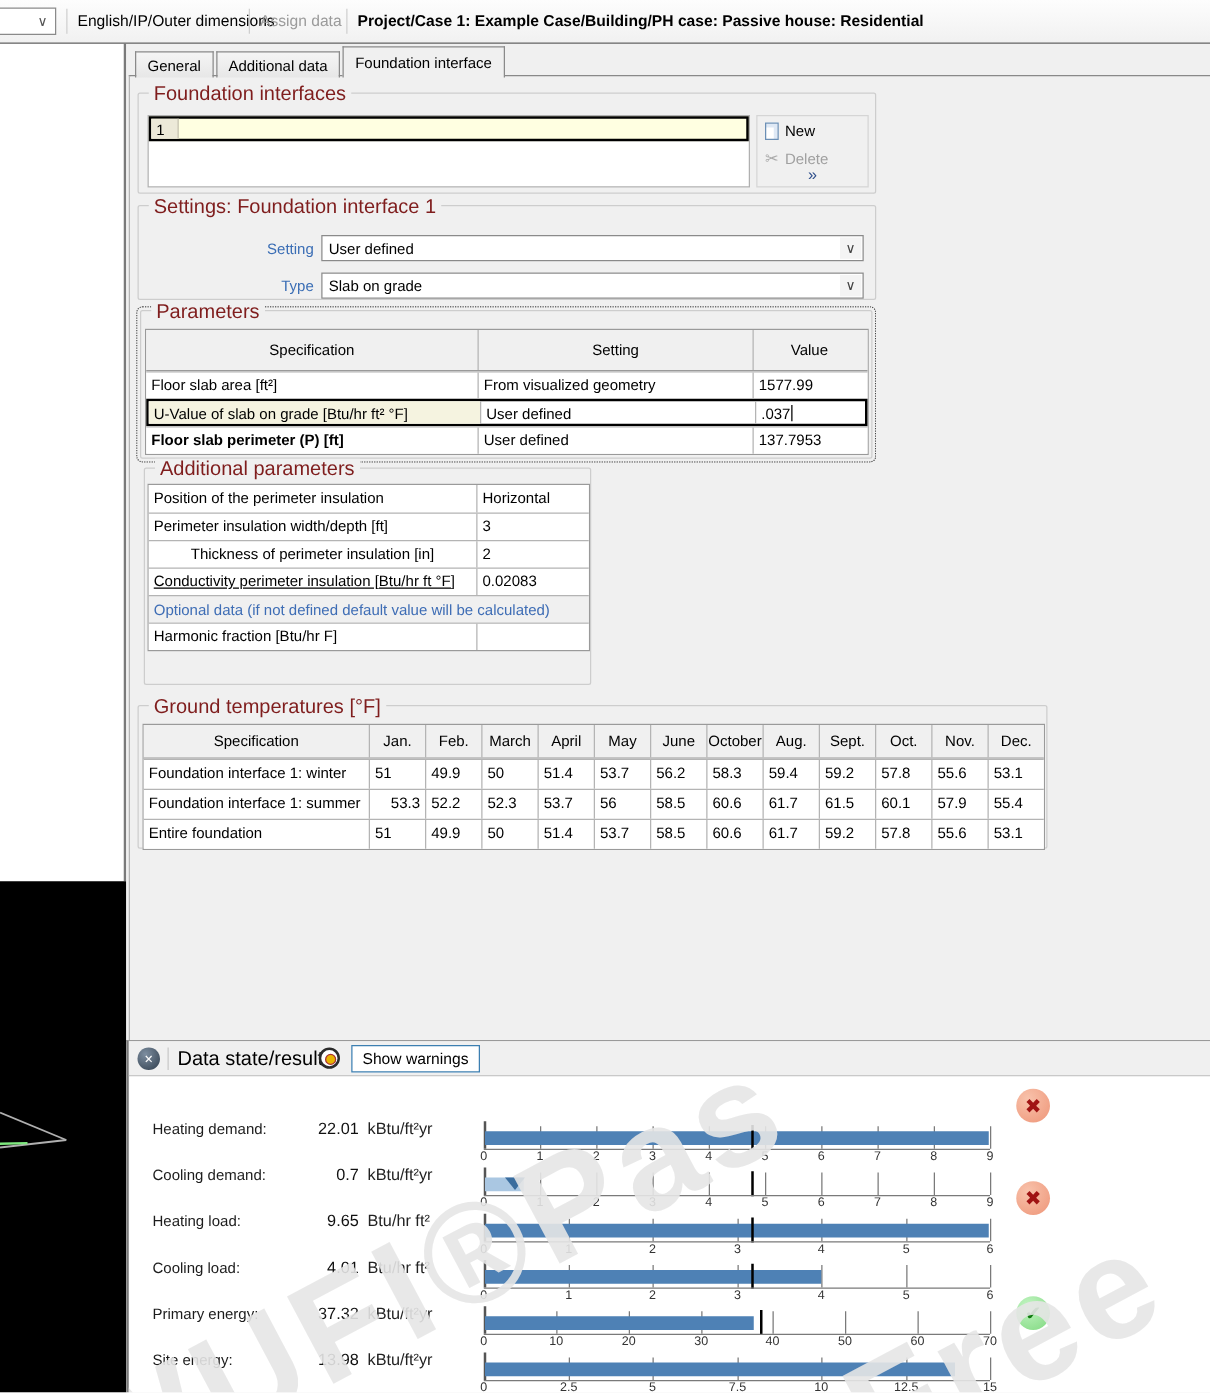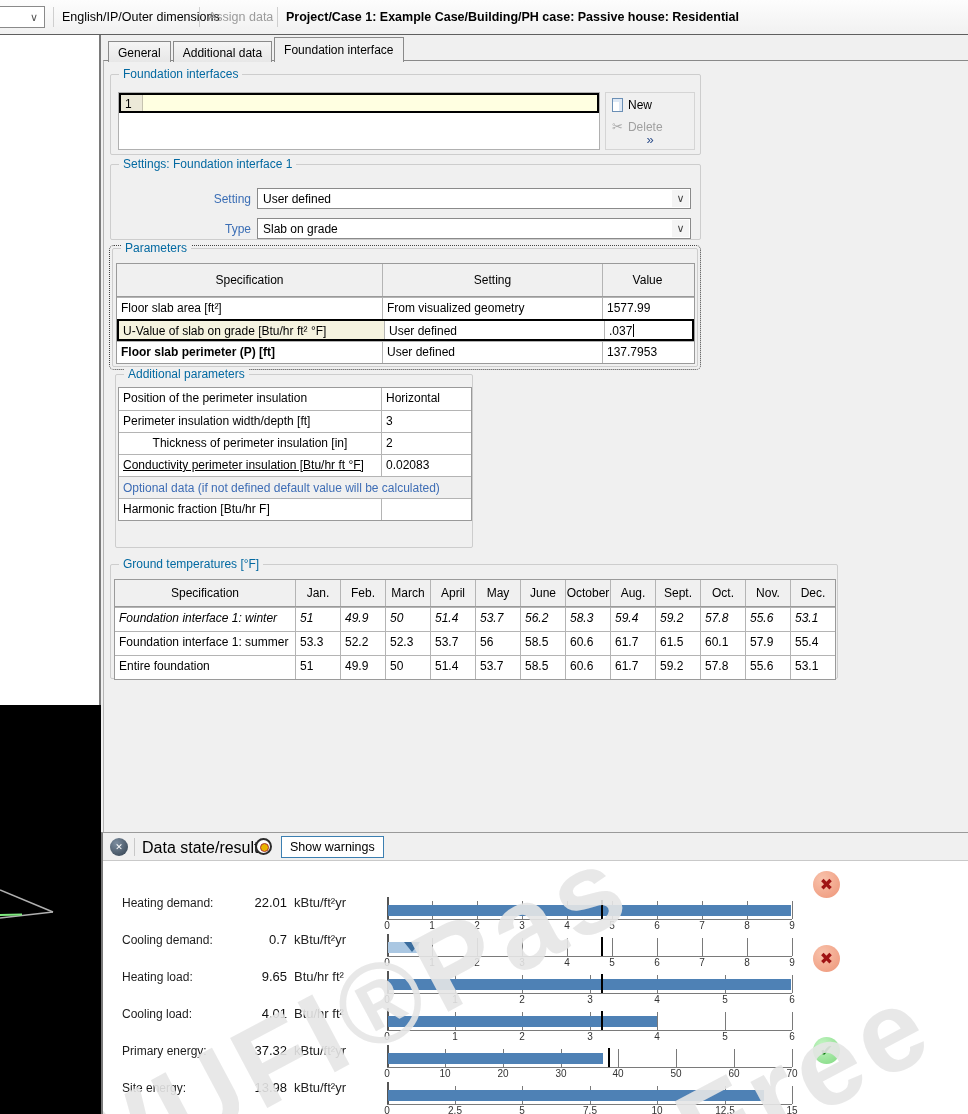--- a/index.html
+++ b/index.html
@@ -30,21 +30,21 @@
   #content { position:absolute; left:101px; top:35px; width:867px; height:797px; background:#f0f0f0; }
   #page-frame { position:absolute; left:2px; top:25px; width:865px; height:772px;
     border-top:1px solid #898989; border-left:1px solid #b5b5b5; background:#f0f0f0; }
   #tabstrip { position:absolute; left:7px; top:2px; display:flex; align-items:flex-end; z-index:3; }
   .tab { padding:4px 9px 4px 9px; font-size:12px; background:linear-gradient(#f5f5f5,#e7e7e7);
     border:1px solid #8a8a8a; border-bottom:none; margin-right:2px; cursor:default; height:21px; }
   .tab.active { background:#f0f0f0; height:25px; padding-top:5px; position:relative; z-index:4; }
   
   .group { position:absolute; border:1px solid #cdcdcd; border-radius:2px; }
   .group > .gtitle { position:absolute; top:-8px; left:8px; background:#f0f0f0;
-    color:#0369a1; padding:0 4px; font-size:12px; white-space:nowrap; }
+    color:#7f1d1d; padding:0 4px; font-size:16px; white-space:nowrap; }
   
   #fi-list { position:absolute; left:7px; top:17px; width:482px; height:58px; background:#fff; border:1px solid #b0b0b0; }
   #fi-row { position:absolute; left:0; top:0; width:480px; height:20px; background:#ffffe1; border:2px solid #000; display:flex; }
   #fi-row .num { width:22px; background:#ece9d8; border-right:1px solid #c6c3b0; padding:2px 0 0 4px; font-size:12px; }
   #fi-btns { position:absolute; left:494px; top:17px; width:90px; height:58px; background:#f0f0f0; border:1px solid #d5d5d5; }
   .mini-btn { position:absolute; left:6px; display:flex; align-items:center; gap:5px; font-size:12px; }
   .mini-btn.disabled { color:#a0a0a0; }
   .doc-icon { width:11px; height:14px; background:#fff; border:1px solid #6b8fb5; display:inline-block;
     box-shadow:inset -3px 3px 0 #dfe9f5; }
   .scissors { color:#a9a9a9; font-size:13px; }
@@ -237,38 +237,38 @@
           <div class="g-cell" style="width: 45px;">April</div>
           <div class="g-cell" style="width: 45px;">May</div>
           <div class="g-cell" style="width: 45px;">June</div>
           <div class="g-cell" style="width: 45px;">October</div>
           <div class="g-cell" style="width: 45px;">Aug.</div>
           <div class="g-cell" style="width: 45px;">Sept.</div>
           <div class="g-cell" style="width: 45px;">Oct.</div>
           <div class="g-cell" style="width: 45px;">Nov.</div>
           <div class="g-cell" style="width: 45px;">Dec.</div>
         </div>
-        <div class="g-row" style="height: 24px; font-style: italic;">
+        <div class="g-row" style="height: 24px;">
           <div class="g-cell" style="width: 180px;">Foundation interface 1: winter</div>
           <div class="g-cell" style="width: 45px;">51</div>
           <div class="g-cell" style="width: 45px;">49.9</div>
           <div class="g-cell" style="width: 45px;">50</div>
           <div class="g-cell" style="width: 45px;">51.4</div>
           <div class="g-cell" style="width: 45px;">53.7</div>
           <div class="g-cell" style="width: 45px;">56.2</div>
           <div class="g-cell" style="width: 45px;">58.3</div>
           <div class="g-cell" style="width: 45px;">59.4</div>
           <div class="g-cell" style="width: 45px;">59.2</div>
           <div class="g-cell" style="width: 45px;">57.8</div>
           <div class="g-cell" style="width: 45px;">55.6</div>
           <div class="g-cell" style="width: 45px;">53.1</div>
         </div>
         <div class="g-row" style="height: 24px;">
           <div class="g-cell" style="width: 180px;">Foundation interface 1: summer</div>
-          <div class="g-cell" style="width: 45px;">53.3</div>
+          <div class="g-cell" style="width: 45px; text-align: right;">53.3</div>
           <div class="g-cell" style="width: 45px;">52.2</div>
           <div class="g-cell" style="width: 45px;">52.3</div>
           <div class="g-cell" style="width: 45px;">53.7</div>
           <div class="g-cell" style="width: 45px;">56</div>
           <div class="g-cell" style="width: 45px;">58.5</div>
           <div class="g-cell" style="width: 45px;">60.6</div>
           <div class="g-cell" style="width: 45px;">61.7</div>
           <div class="g-cell" style="width: 45px;">61.5</div>
           <div class="g-cell" style="width: 45px;">60.1</div>
           <div class="g-cell" style="width: 45px;">57.9</div>

